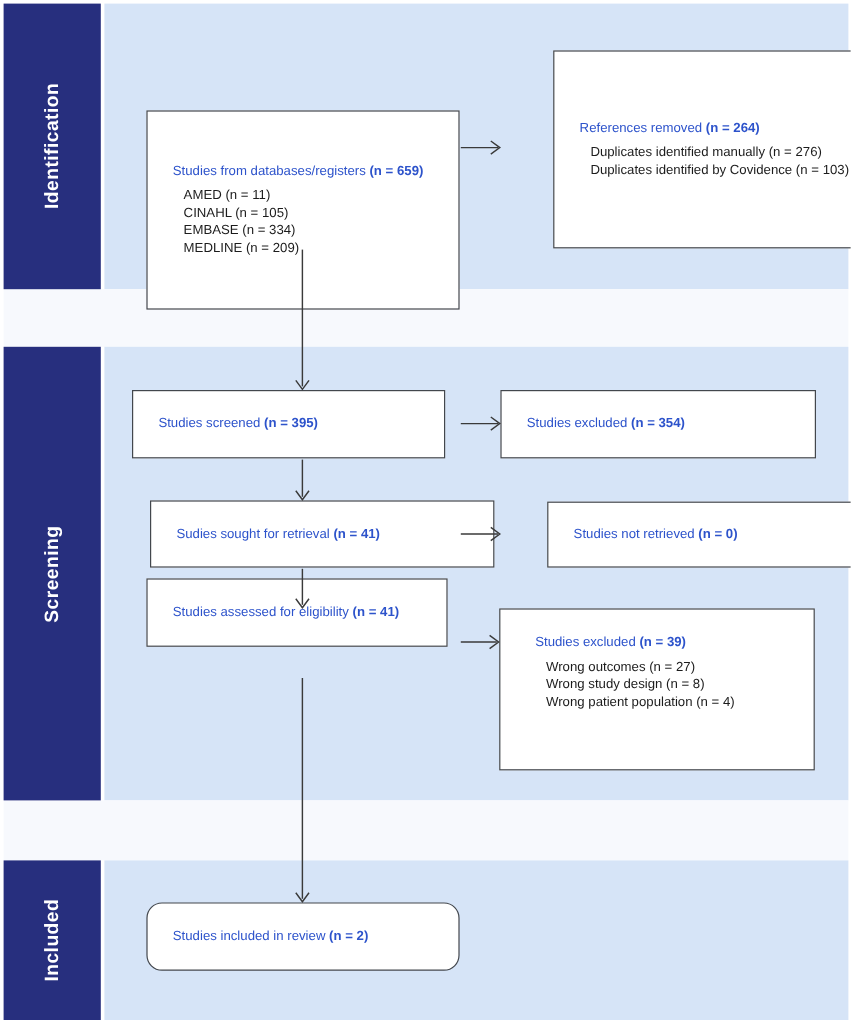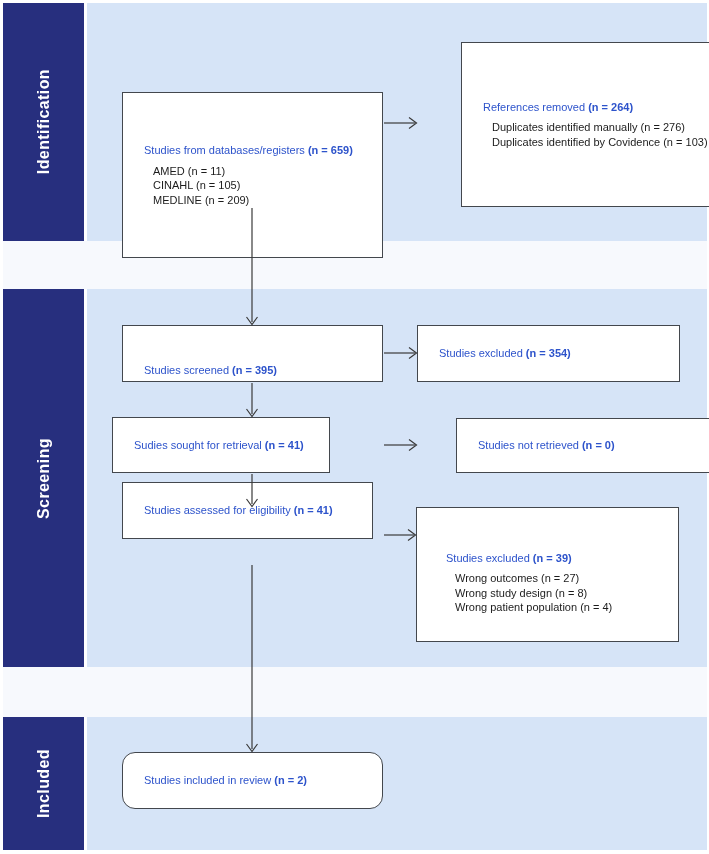--- a/index.html
+++ b/index.html
@@ -37,21 +37,21 @@
     background: #ffffff;
     border: 1px solid #43474D;
     box-sizing: border-box;
     font-size: 11px;
     line-height: 14.5px;
     display: flex;
     flex-direction: column;
     justify-content: center;
     padding: 4px 10px 4px 21px;
   }
-  .box.top-align { justify-content: center; padding-top: 20px; }
+  .box.top-align { justify-content: flex-start; padding-top: 20px; }
   .heading { margin: 0; color: #2D53CB; }
   .heading .count { font-weight: bold; }
   .items { margin: 6px 0 0 0; color: #1C1C1C; }
   .item { padding-left: 9px; }
   .arrows {
     position: absolute;
     left: 0; top: 0;
     width: 709px; height: 854px;
     pointer-events: none;
   }
@@ -80,41 +80,42 @@
   </div>
   <div class="stage" style="top:717px; height:133px;">
     <span class="stage-label">Included</span>
   </div>
 
   <div class="box" style="left:122px; top:45px; width:261px; height:166px;margin-top:47px;">
     <p class="heading"><span>Studies from databases/registers</span> <span class="count">(n = 659)</span></p>
     <div class="items">
       <div class="item">AMED (n = 11)</div>
       <div class="item">CINAHL (n = 105)</div>
+      <div class="item">EMBASE (n = 334)</div>
       <div class="item">MEDLINE (n = 209)</div>
     </div>
   </div>
 
   <div class="box" style="left:417px; top:42px; width:263px; height:165px;margin-left:44px;">
     <p class="heading"><span>References removed</span> <span class="count">(n = 264)</span></p>
     <div class="items">
       <div class="item">Duplicates identified manually (n = 276)</div>
       <div class="item">Duplicates identified by Covidence (n = 103)</div>
     </div>
   </div>
 
-  <div class="box" style="left:122px; top:325px; width:261px; height:57px;justify-content:flex-end;">
+  <div class="box" style="left:110px; top:325px; width:261px; height:57px;">
     <p class="heading"><span>Studies screened</span> <span class="count">(n = 395)</span></p>
   </div>
 
   <div class="box" style="left:417px; top:325px; width:263px; height:57px;justify-content:center;">
     <p class="heading"><span>Studies excluded</span> <span class="count">(n = 354)</span></p>
   </div>
 
-  <div class="box" style="left:112px; top:417px; width:218px; height:56px;">
+  <div class="box" style="left:125px; top:417px; width:287px; height:56px;">
     <p class="heading"><span>Sudies sought for retrieval</span> <span class="count">(n = 41)</span></p>
   </div>
 
   <div class="box" style="left:417px; top:418px; width:263px; height:55px;margin-left:39px;">
     <p class="heading"><span>Studies not retrieved</span> <span class="count">(n = 0)</span></p>
   </div>
 
   <div class="box" style="left:122px; top:482px; width:251px; height:57px;">
     <p class="heading"><span>Studies assessed for eligibility</span> <span class="count">(n = 41)</span></p>
   </div>

